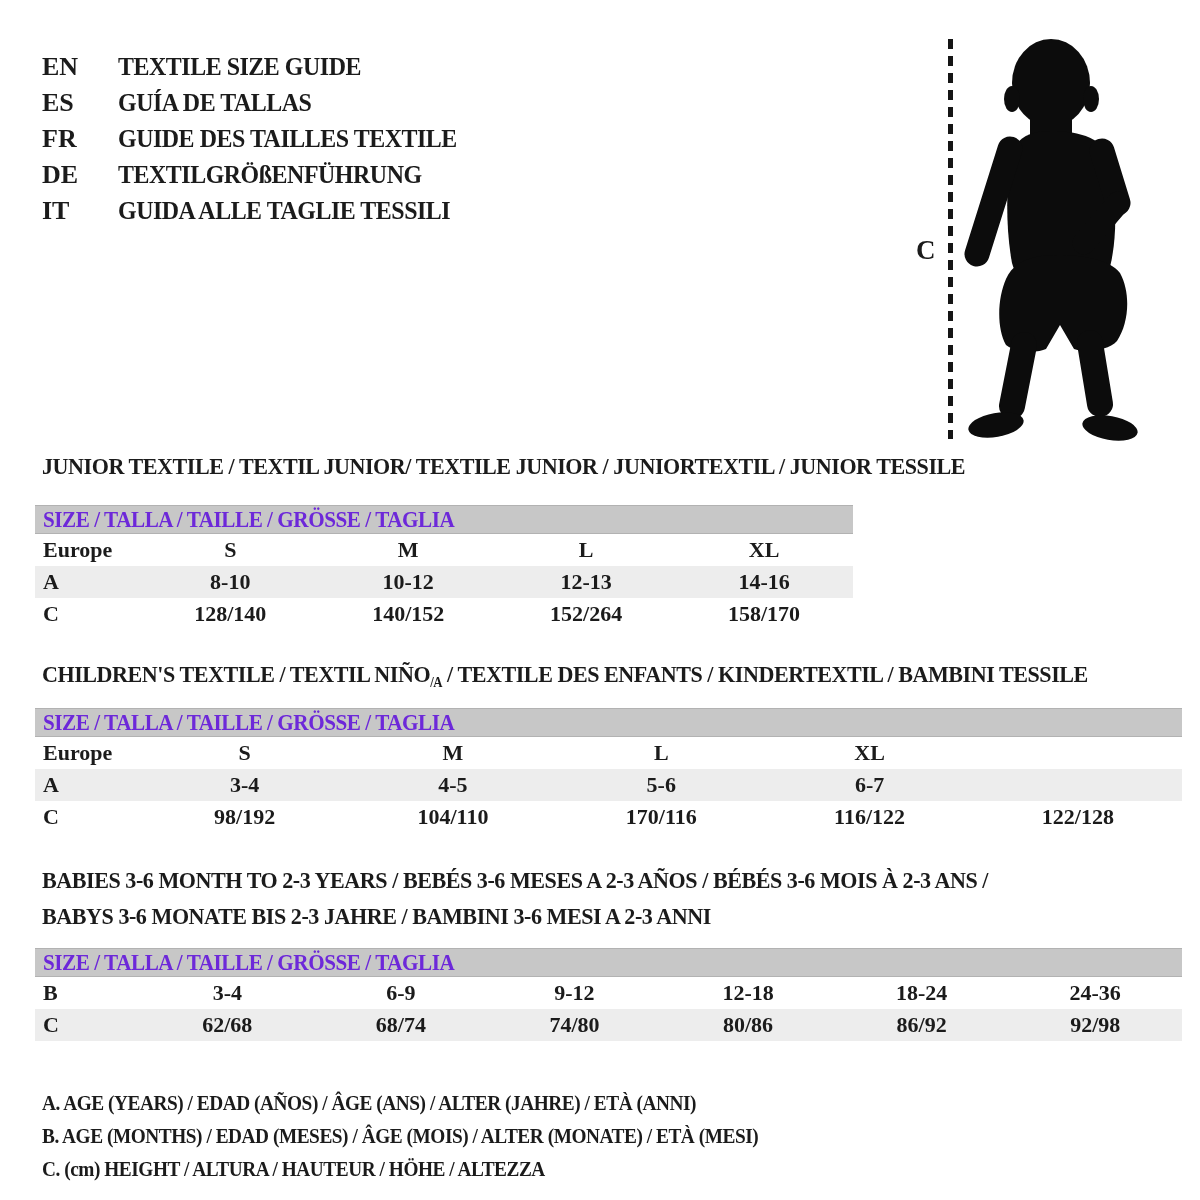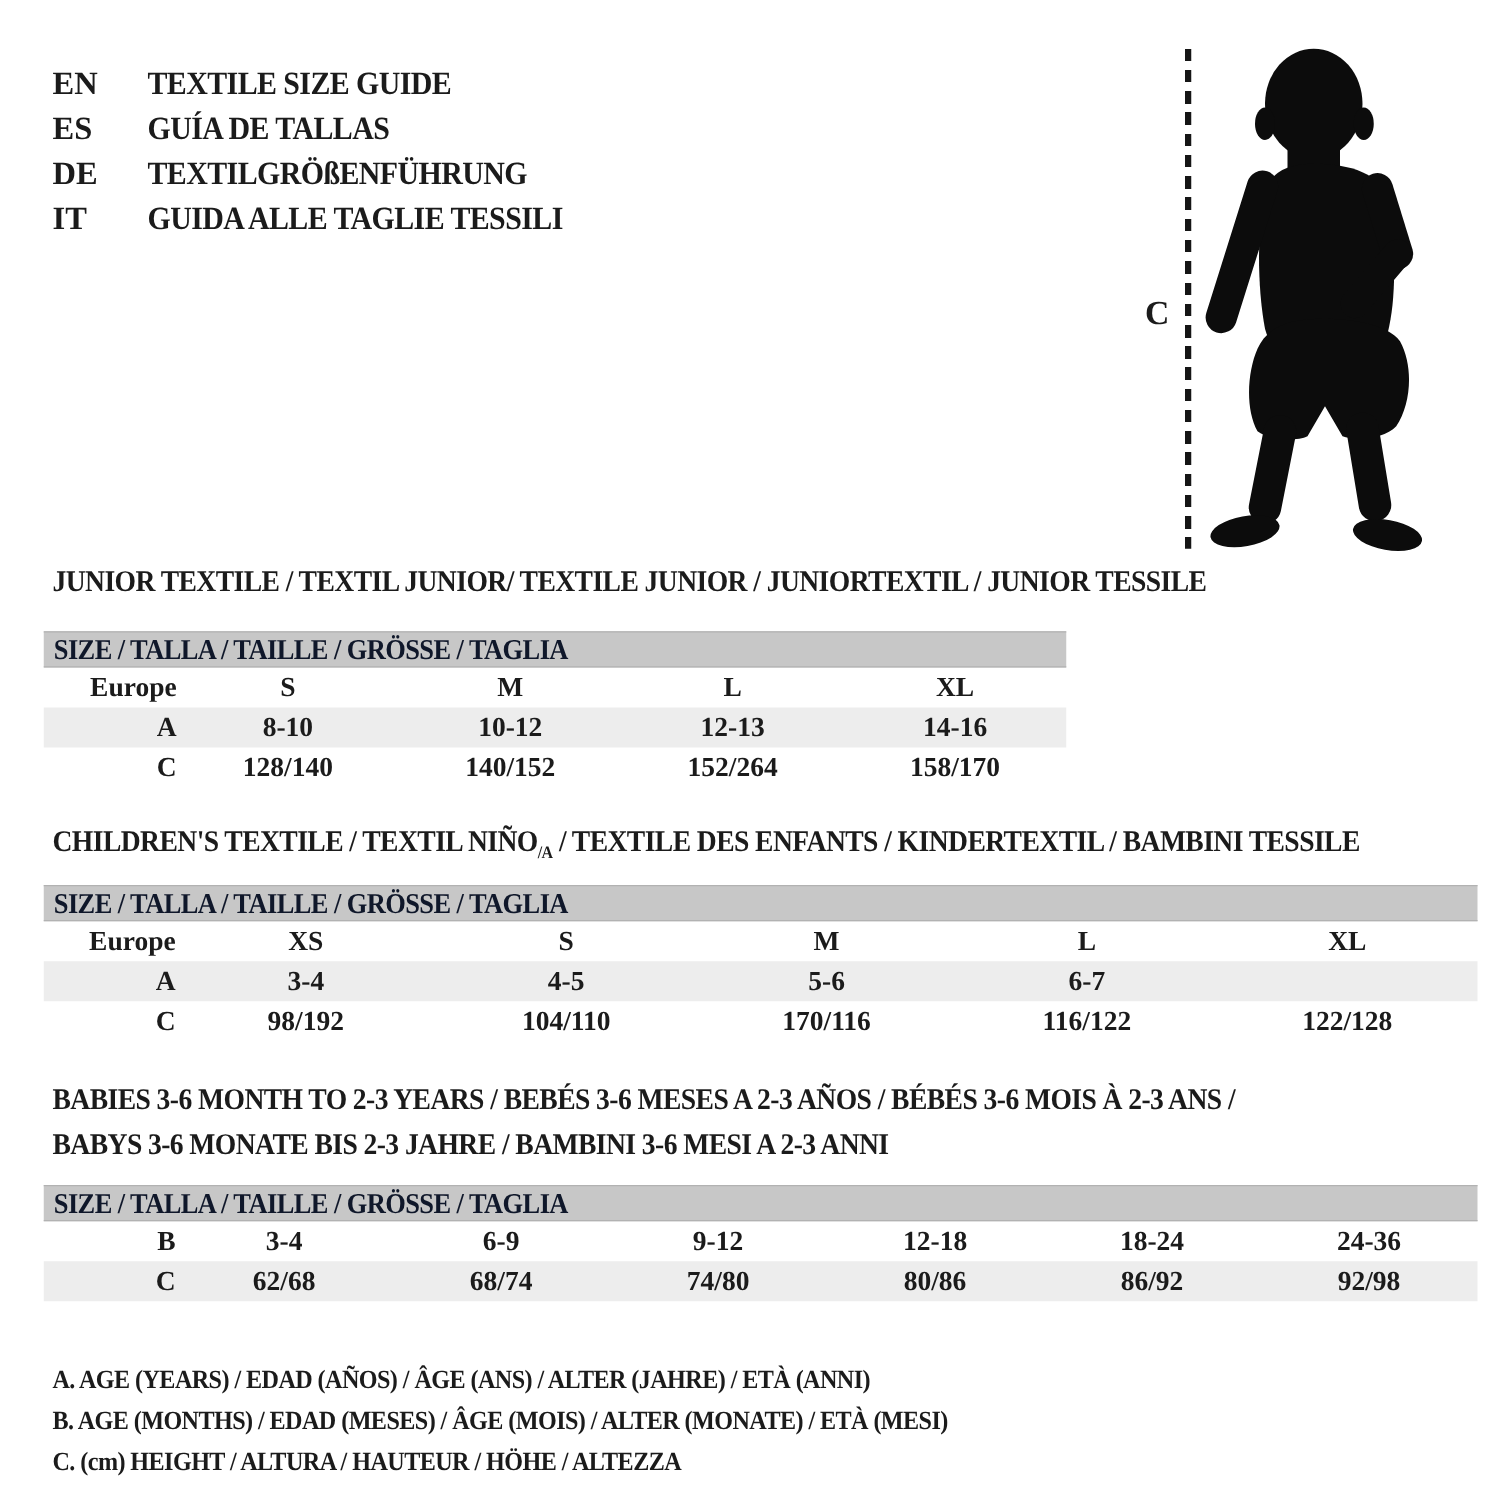--- a/index.html
+++ b/index.html
@@ -32,49 +32,53 @@
   #title-1 { top:432px; }
   #title-2 { top:640px; }
   #title-3 { top:841px; line-height:36px; }
 
   
   .size-table { position:absolute; }
   #table-1 { left:35px; top:484px; width:818px; }
   #table-2 { left:35px; top:687px; width:1147px; }
   #table-3 { left:35px; top:927px; width:1147px; }
   .thead {
-    height:29px; line-height:28px; background:#c7c7c7; color:#0f172a;
+    height:29px; line-height:28px; background:#c7c7c7; color:#6d28d9;
     padding-left:8px; font-size:23px; box-sizing:border-box;
     border-top:1px solid #b2b2b2; border-bottom:1px solid #b2b2b2;
   }
   .trow { display:grid; height:32px; line-height:32px; font-size:22px; }
   #table-1 .trow { grid-template-columns:13% repeat(4,1fr); }
   #table-2 .trow { grid-template-columns:9.2% repeat(5,1fr); }
   #table-3 .trow { grid-template-columns:9.2% repeat(6,1fr); }
   .trow.alt { background:#ededed; }
-  .lab { text-align:right; padding-left:8px; }
+  .lab { text-align:left; padding-left:8px; }
   .val { text-align:center; }
 
   
   .legend { position:absolute; left:42px; top:1066px; }
   .legend-line { height:33px; line-height:33px; font-size:21px; }
 </style>
 </head>
 <body>
 
 <div class="page">
 
   <section class="lang-block">
     <div class="lang-row">
       <span class="lang-code">EN</span>
       <span class="lang-label cond">TEXTILE SIZE GUIDE</span>
     </div>
     <div class="lang-row">
       <span class="lang-code">ES</span>
       <span class="lang-label cond">GUÍA DE TALLAS</span>
+    </div>
+    <div class="lang-row">
+      <span class="lang-code">FR</span>
+      <span class="lang-label cond">GUIDE DES TAILLES TEXTILE</span>
     </div>
     <div class="lang-row">
       <span class="lang-code">DE</span>
       <span class="lang-label cond">TEXTILGRÖßENFÜHRUNG</span>
     </div>
     <div class="lang-row">
       <span class="lang-code">IT</span>
       <span class="lang-label cond">GUIDA ALLE TAGLIE TESSILI</span>
     </div>
   </section>
@@ -121,21 +125,20 @@
       <span class="val">152/264</span>
       <span class="val">158/170</span>
     </div>
   </div>
 
   <h2 class="sec-title" id="title-2"><span class="cond"><span>CHILDREN'S TEXTILE / TEXTIL NIÑO</span><span class="sub">/A</span><span> / TEXTILE DES ENFANTS / KINDERTEXTIL / BAMBINI TESSILE</span></span></h2>
   <div class="size-table" id="table-2">
     <div class="thead"><span class="cond">SIZE / TALLA / TAILLE / GRÖSSE / TAGLIA</span></div>
     <div class="trow">
       <span class="lab">Europe</span>
-      <span class="val">XS</span>
       <span class="val">S</span>
       <span class="val">M</span>
       <span class="val">L</span>
       <span class="val">XL</span>
     </div>
     <div class="trow alt">
       <span class="lab">A</span>
       <span class="val">3-4</span>
       <span class="val">4-5</span>
       <span class="val">5-6</span>

